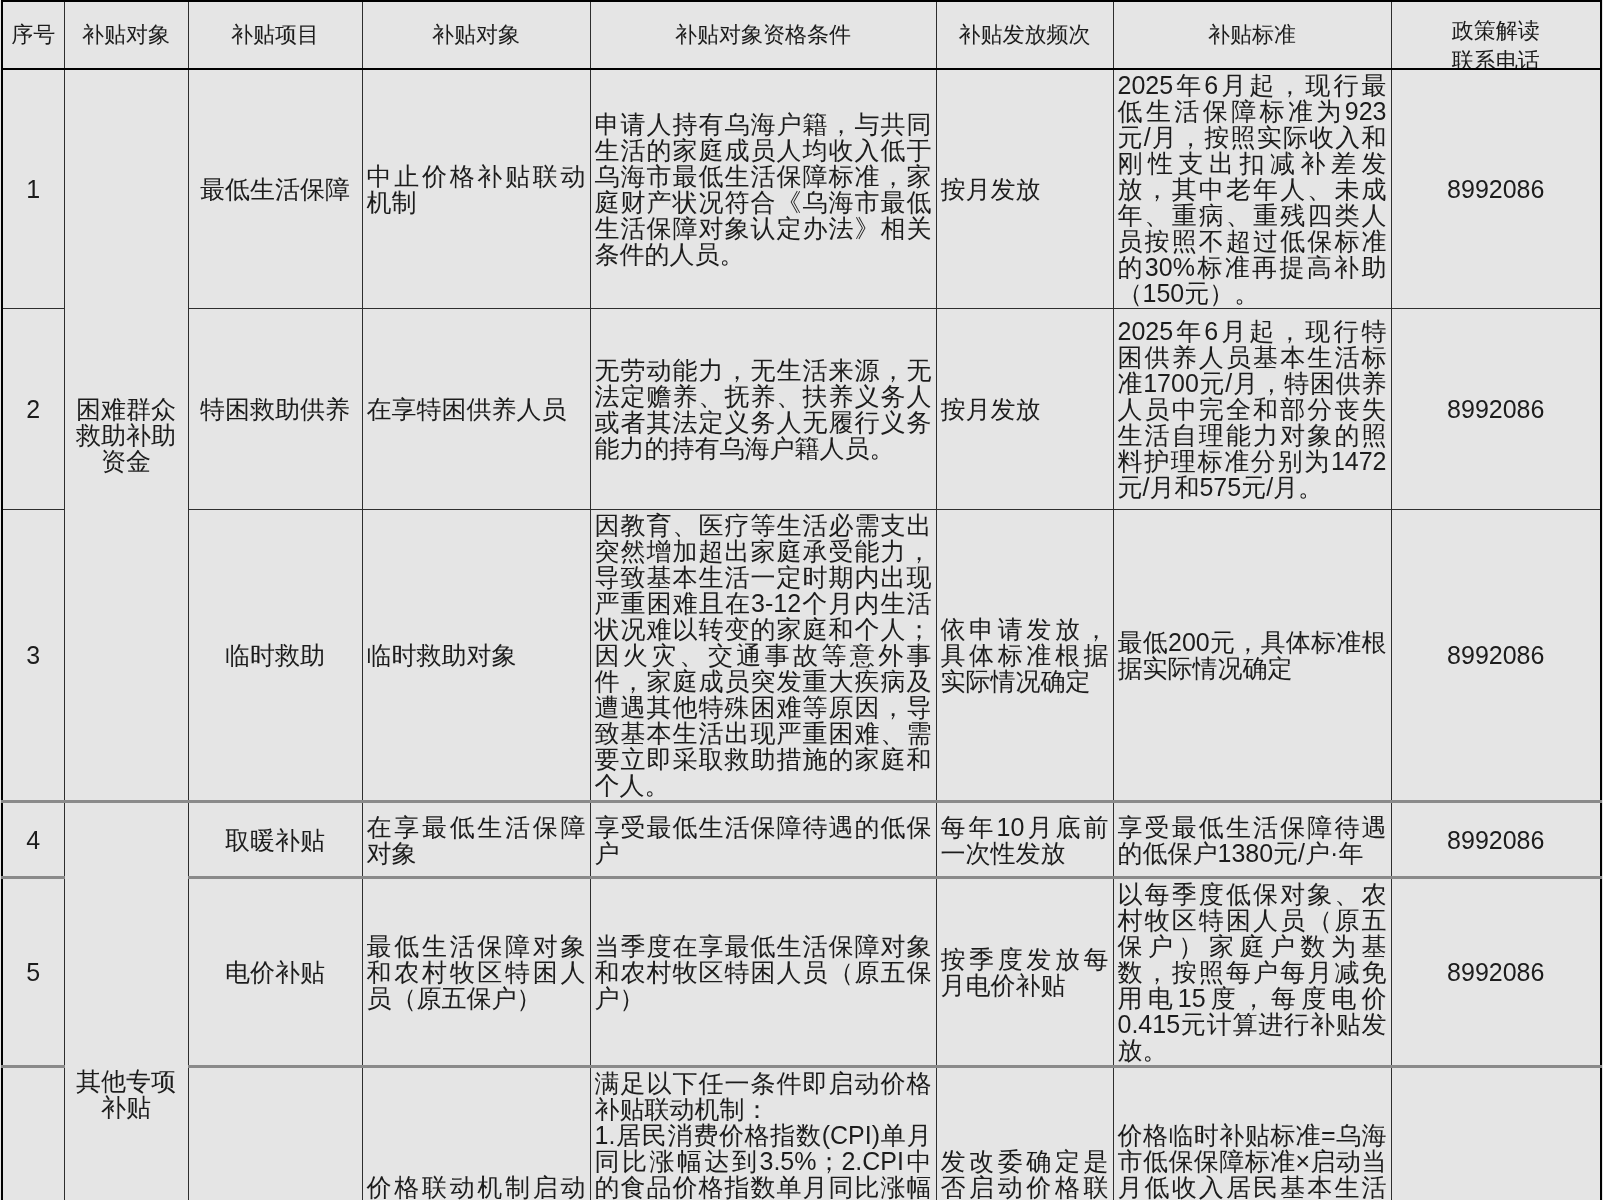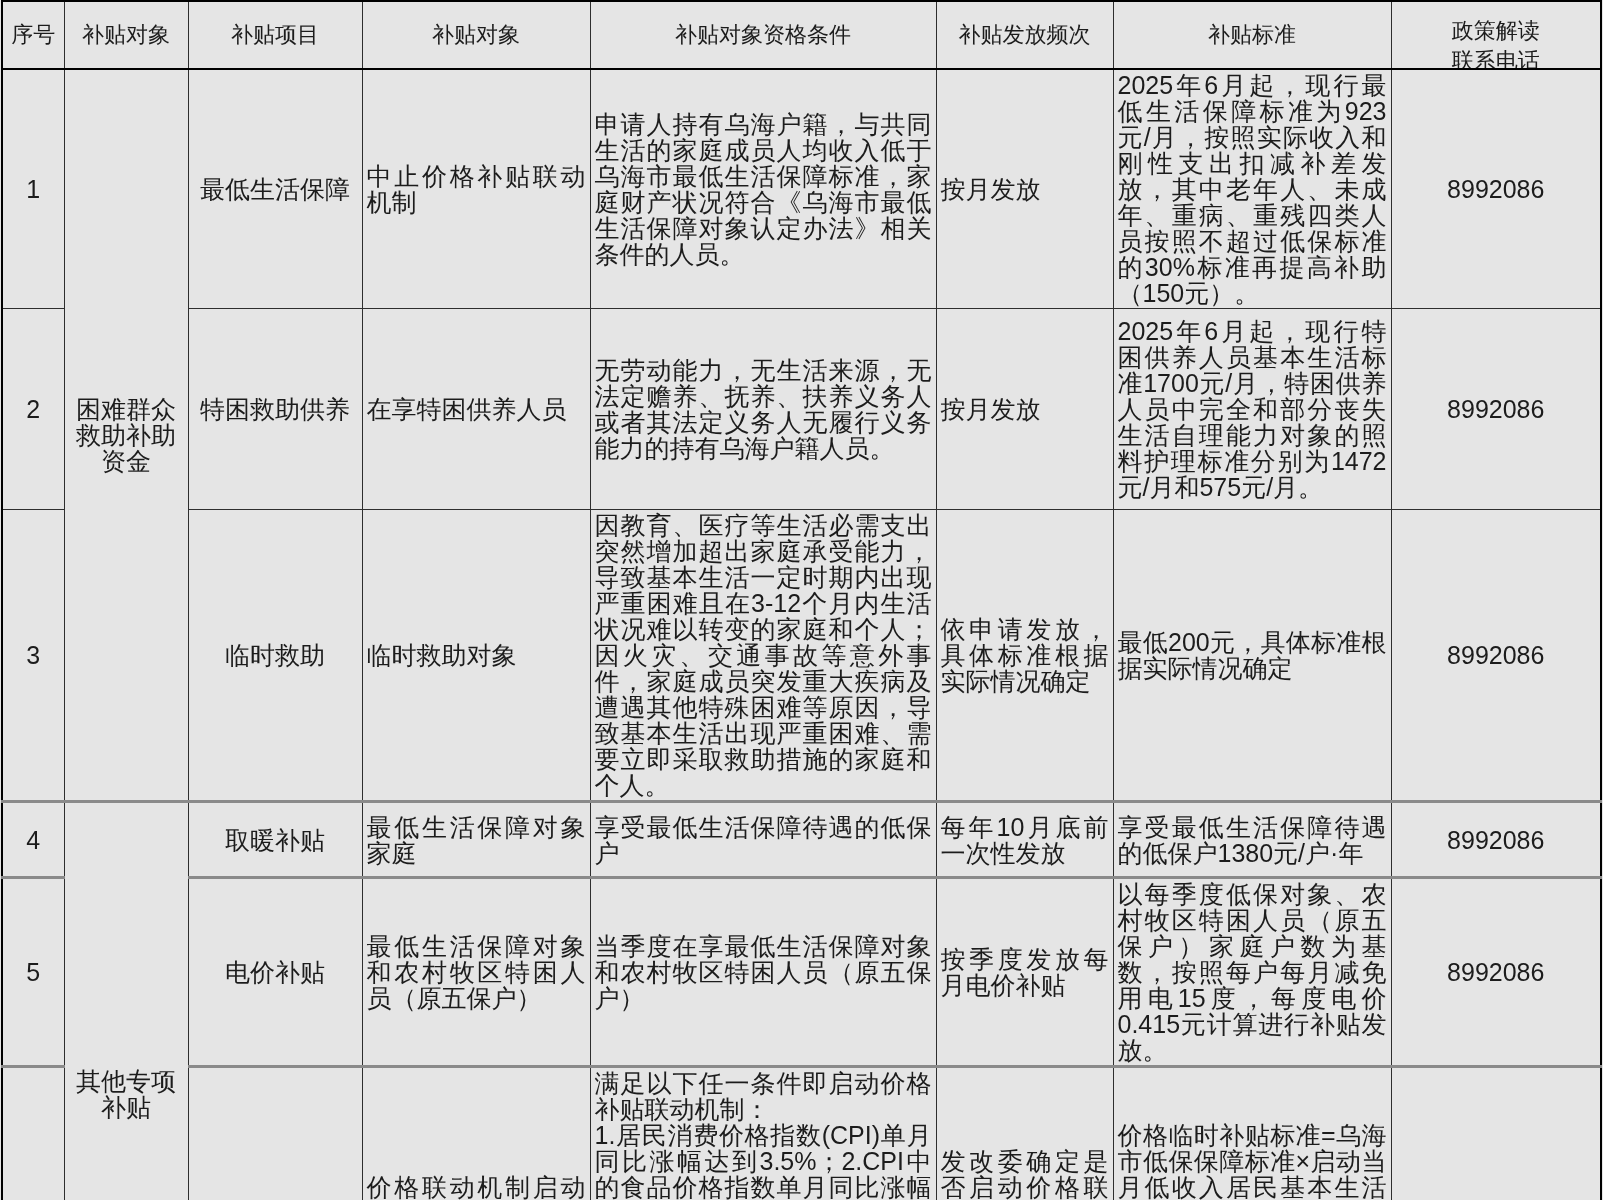--- a/index.html
+++ b/index.html
@@ -134,21 +134,21 @@
         <td class="c-std">
             <div class="pre">最低200元，具体标准根据实际情况确定</div>
           </td>
         <td class="c-phone a-c">8992086</td>
       </tr>
       <tr class="r4">
         <td class="c-no a-c">4</td>
         <td class="c-cat a-c" rowspan="3">其他专项补贴</td>
         <td class="c-proj a-c">取暖补贴</td>
         <td class="c-target">
-            <div class="pre">最低生活保障对象家庭</div>
+            <div class="pre">在享最低生活保障对象</div>
           </td>
         <td class="c-cond">
             <div class="pre">享受最低生活保障待遇的低保户</div>
           </td>
         <td class="c-freq">
             <div class="pre">每年10月底前一次性发放</div>
           </td>
         <td class="c-std">
             <div class="pre">享受最低生活保障待遇的低保户1380元/户·年</div>
           </td>

